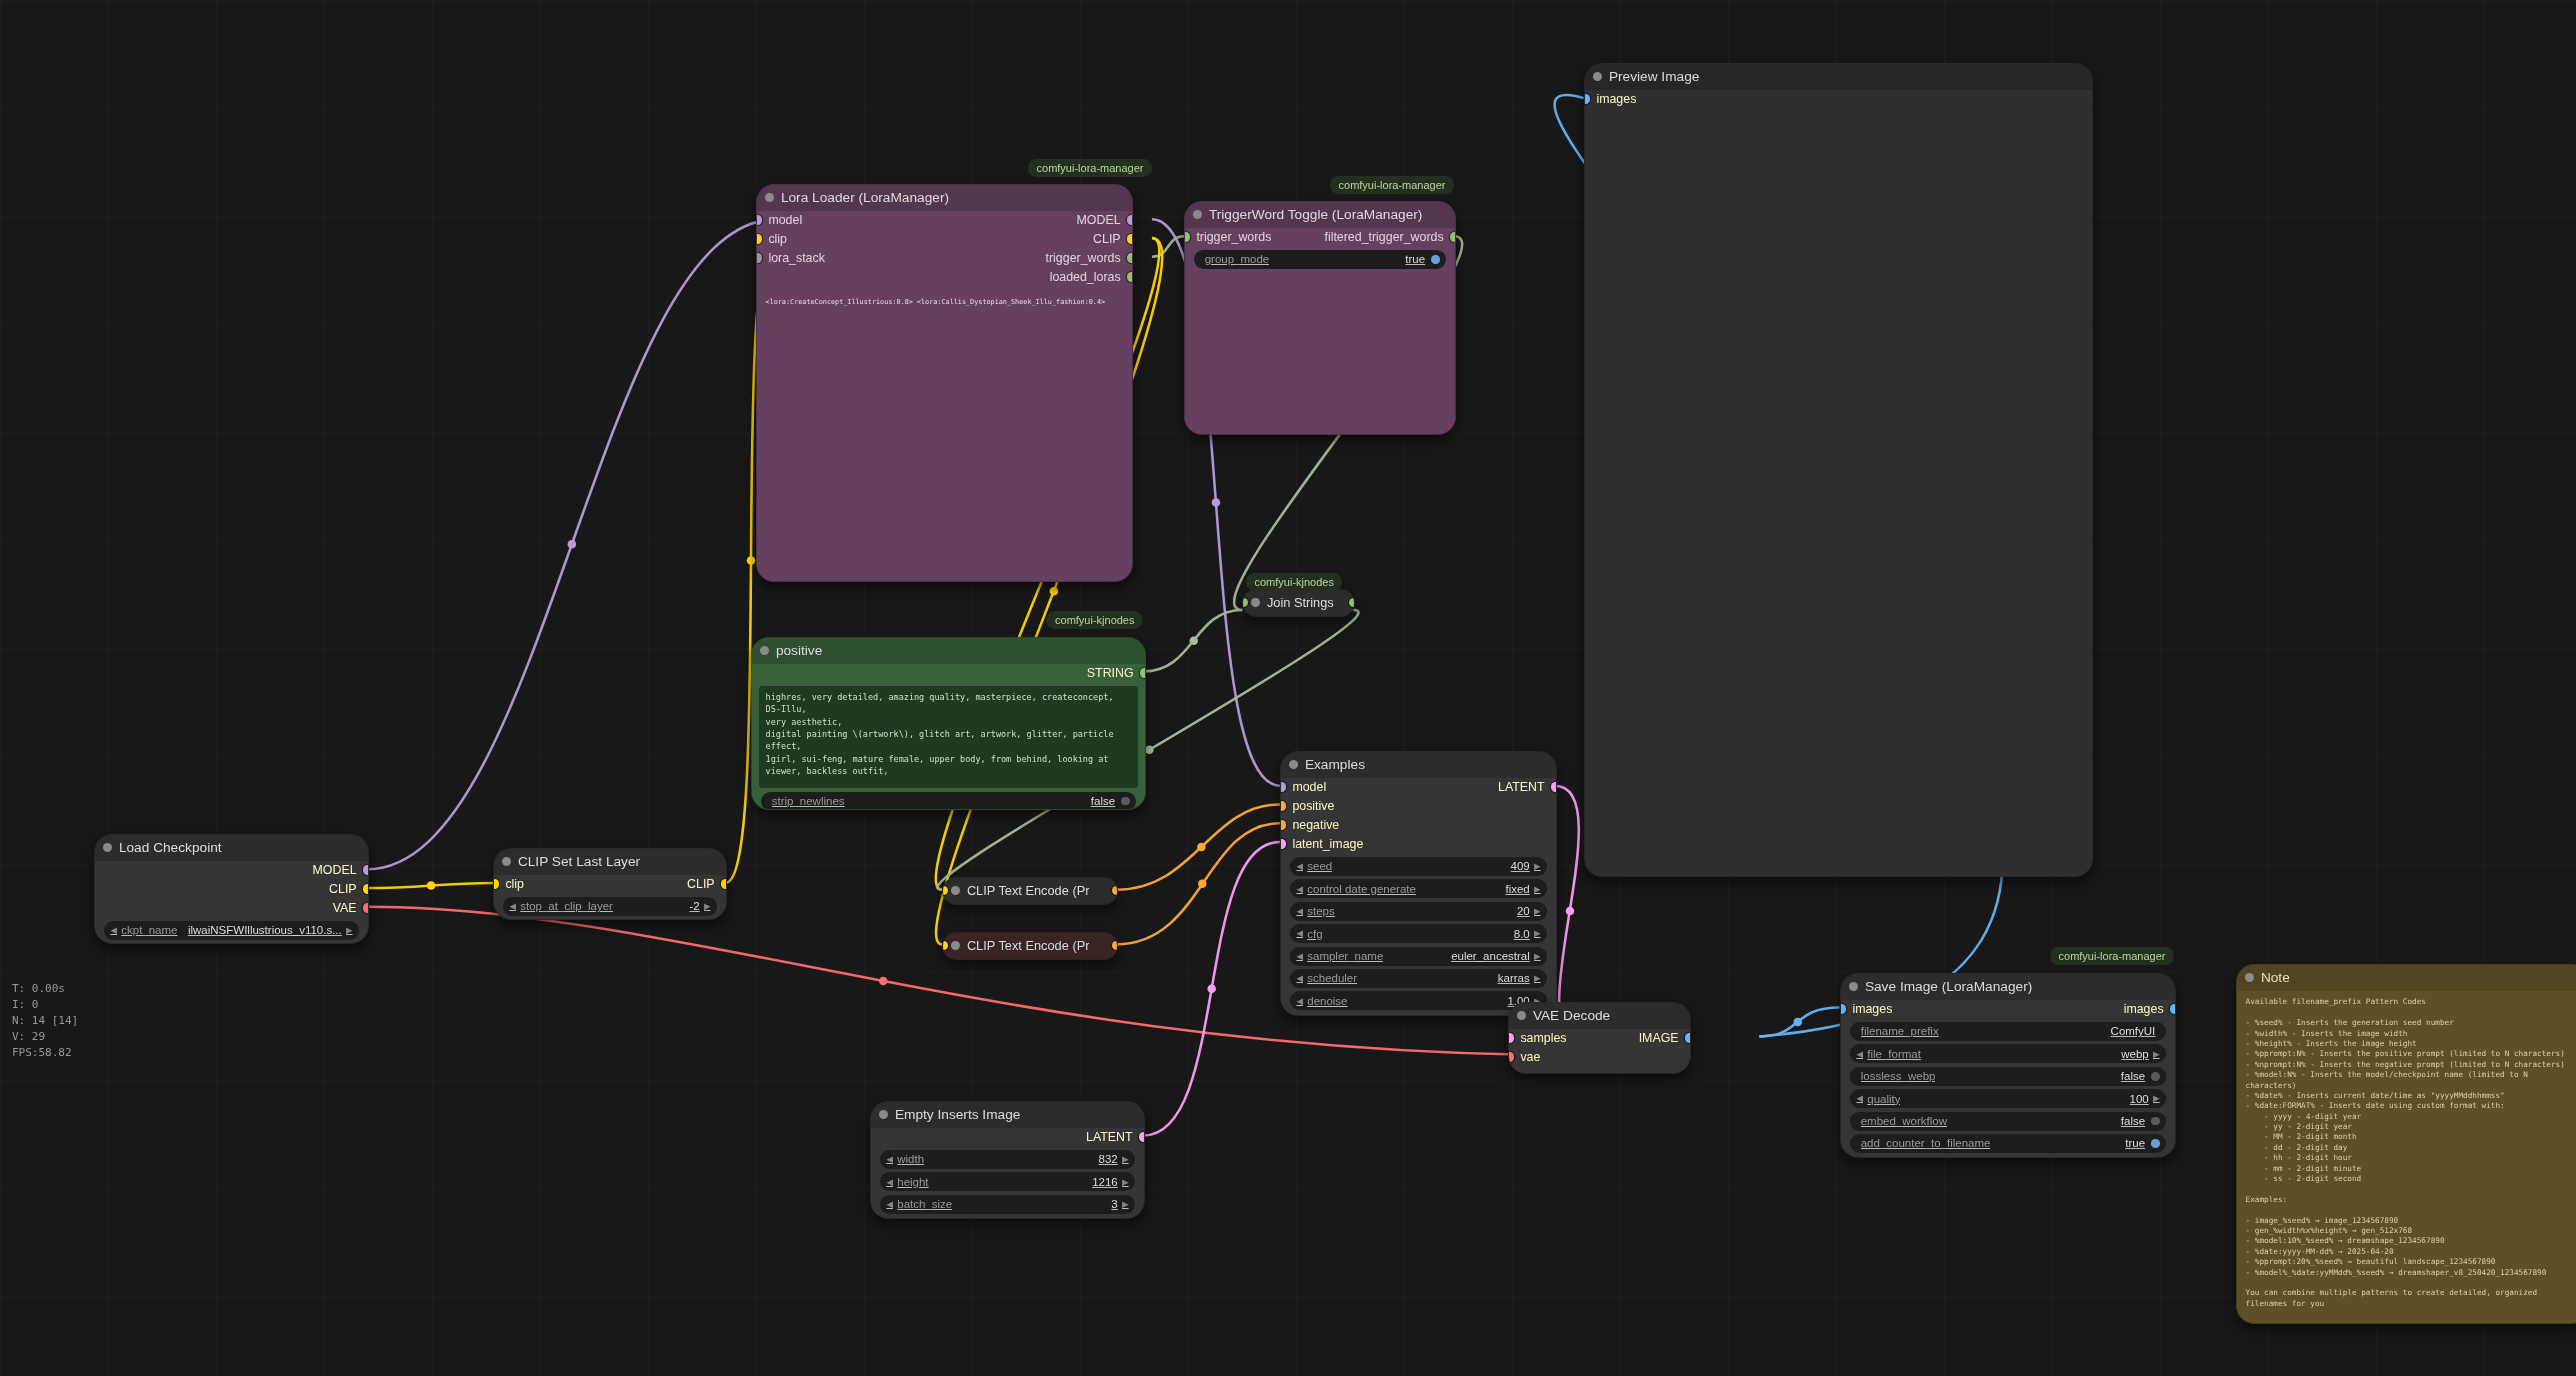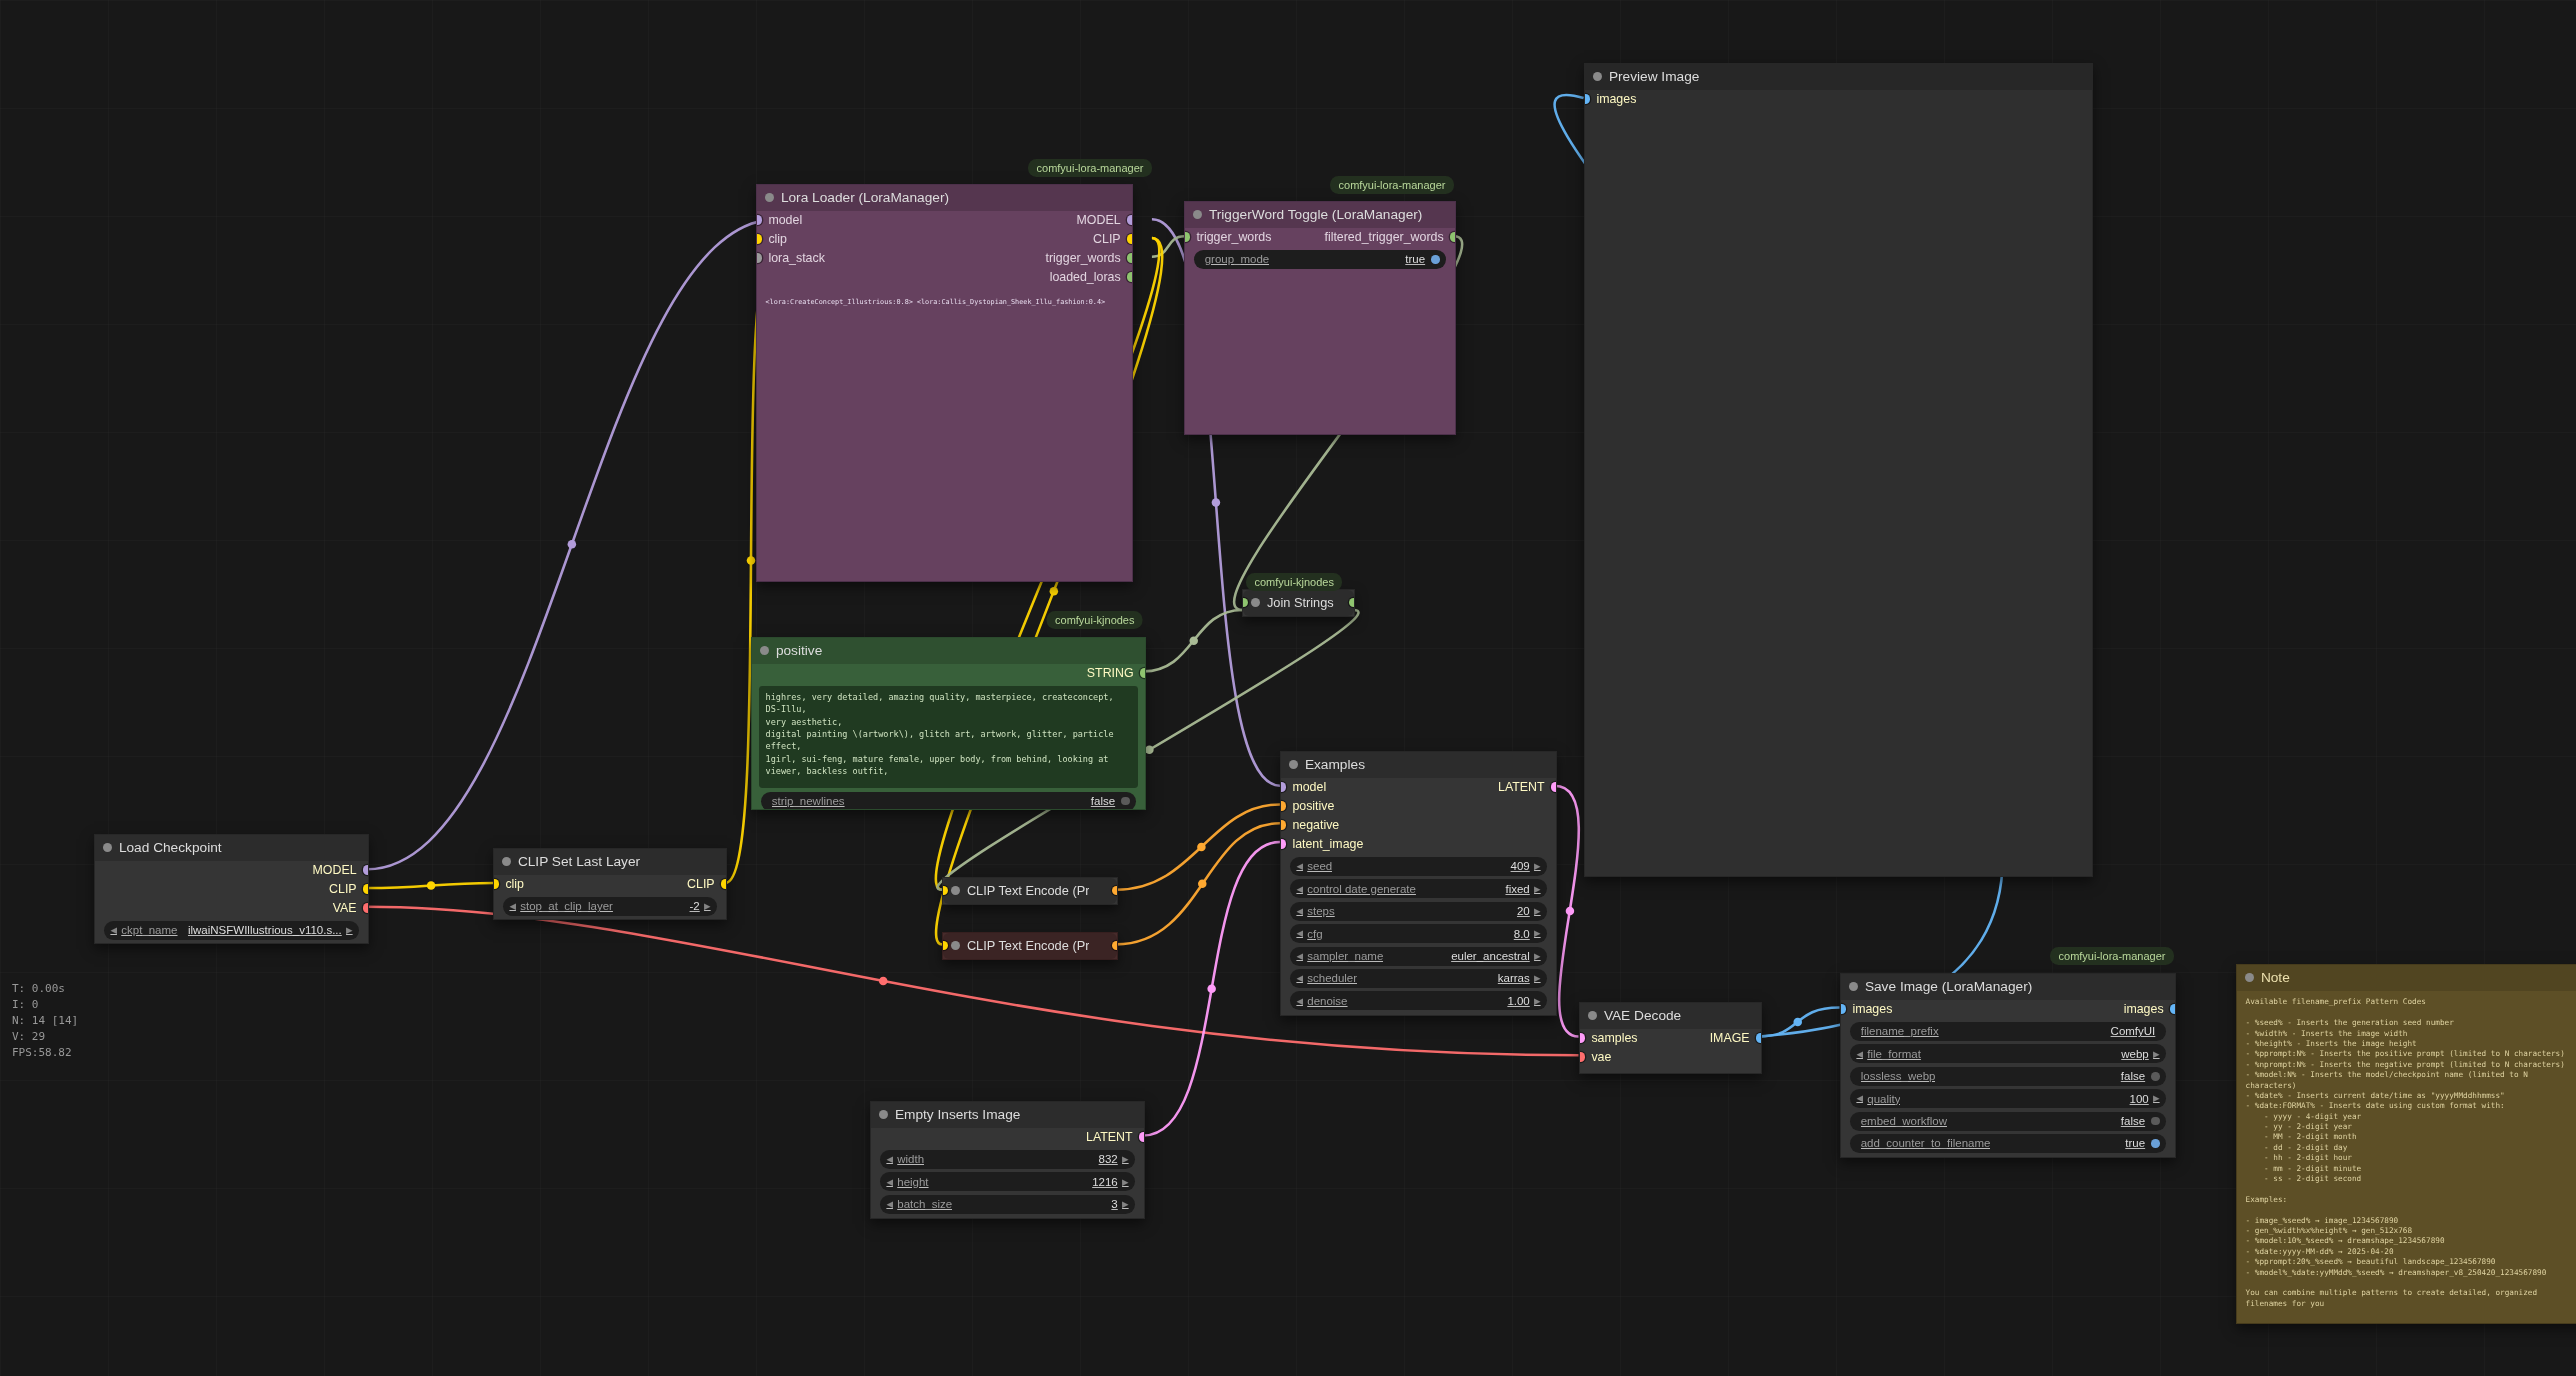--- a/index.html
+++ b/index.html
@@ -8,21 +8,21 @@
                      linear-gradient(90deg,rgba(255,255,255,0.018) 0.9px,transparent 0.9px);
     background-size:108px 108px;
     font-family:"Liberation Sans",sans-serif;}
   .wires{position:absolute;left:0;top:0;z-index:1;}
   .w{fill:none;stroke-width:3;opacity:.95;}
   .s-model{stroke:#b39ddb}.s-clip{stroke:#ffd500}.s-vae{stroke:#ff6e6e}
   .s-cond{stroke:#ffa931}.s-latent{stroke:#ff9cf9}.s-image{stroke:#64b5f6}.s-string{stroke:#a9bb95}
   .f-model{fill:#b39ddb}.f-clip{fill:#ffd500}.f-vae{fill:#ff6e6e}
   .f-cond{fill:#ffa931}.f-latent{fill:#ff9cf9}.f-image{fill:#64b5f6}.f-string{fill:#a9bb95}
 
-  .node{position:absolute;z-index:2;background:#353535;border:0.9px solid #272727;border-radius:0;
+  .node{position:absolute;z-index:2;background:#353535;border:0.9px solid #272727;border-radius:18px;
     box-shadow:0 5.1px 12px rgba(0,0,0,.5);color:#c8c8c8;overflow:hidden;}
   .node.purple{background:#66415f;border-color:#4c304a;}
   .node.green{background:#38603a;border-color:#2b4a2d;}
   .node.maroon{background:#472b2b;border-color:#361f1f;}
   .node.note-node{background:#5d4f26;border-color:#463b1c;color:#e4daa8;}
   .node.preview{background:#2f2f2f;}
   .hdr{height:25.6px;display:flex;align-items:center;gap:6.8px;padding:0 7.7px;font-size:13.7px;color:#ddd;
     background:rgba(0,0,0,.16);white-space:nowrap;overflow:hidden;}
   .note-node .hdr{color:#ece0ae;background:rgba(0,0,0,.12);}
   .cdot{width:9.4px;height:9.4px;border-radius:50%;background:#8a8a8a;flex:none;}
@@ -393,21 +393,21 @@
       <span class="arr">▶</span>
     </div>
     <div class="widget">
       <span class="arr">◀</span>
       <span class="w-left">batch_size</span>
       <span class="w-val">3</span>
       <span class="arr">▶</span>
     </div>
   </div>
 
-  <div class="node" style="left:1579px;top:1002px;width:181px;height:70px">
+  <div class="node" style="left:1508px;top:1002px;width:181px;height:70px">
     <div class="hdr">
       <span class="cdot"></span>
       <span class="title">VAE Decode</span>
     </div>
     <div class="prow">
       <span class="port in">
           <i class="dot c-latent"></i>
           <em>samples</em>
         </span>
       <span class="port out">

